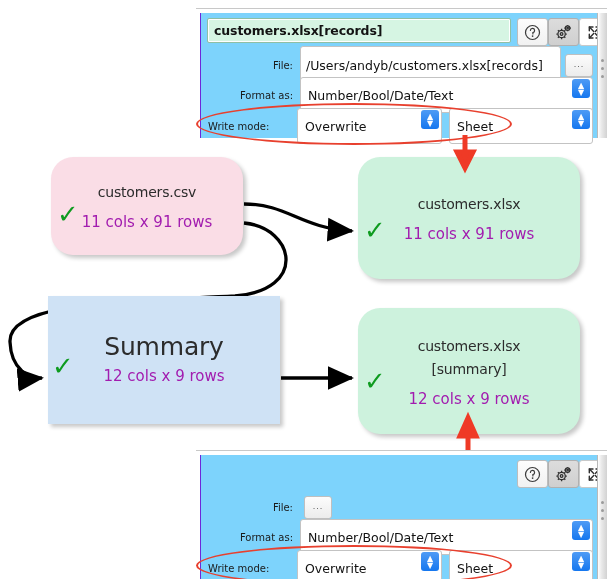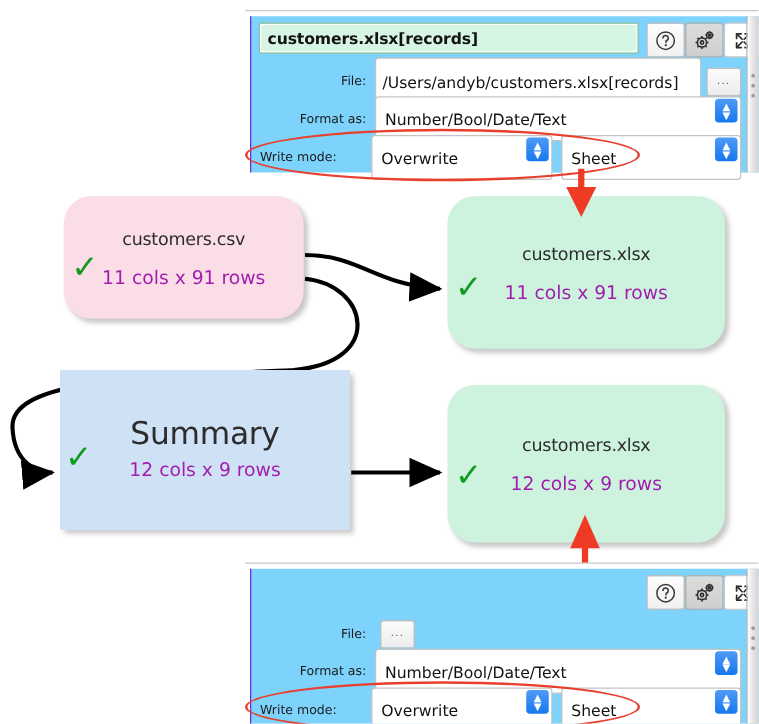--- a/index.html
+++ b/index.html
@@ -331,20 +331,21 @@
 
   <div class="node n-sum">
     <div class="ntitle">Summary</div>
     <div class="nsub">12 cols x 9 rows</div>
     <span class="tick" style="left:4px;top:57px">✓</span>
   </div>
 
   <div class="node n-smx">
     <div class="ntitle">
       <span>customers.xlsx</span><br>
+      <span>[summary]</span>
     </div>
     <div class="nsub">12 cols x 9 rows</div>
     <span class="tick" style="left:6px;top:60px">✓</span>
   </div>
 </div>
 
 <svg class="redarrows">
   <g fill="#ef3a26">
     <path d="M465,135 L465,152 M465,168 L457,152 L473,152 z" stroke="#ef3a26" stroke-width="5"></path>
     <path d="M468,450 L468,436 M468,418 L460,436 L476,436 z" stroke="#ef3a26" stroke-width="5"></path>

